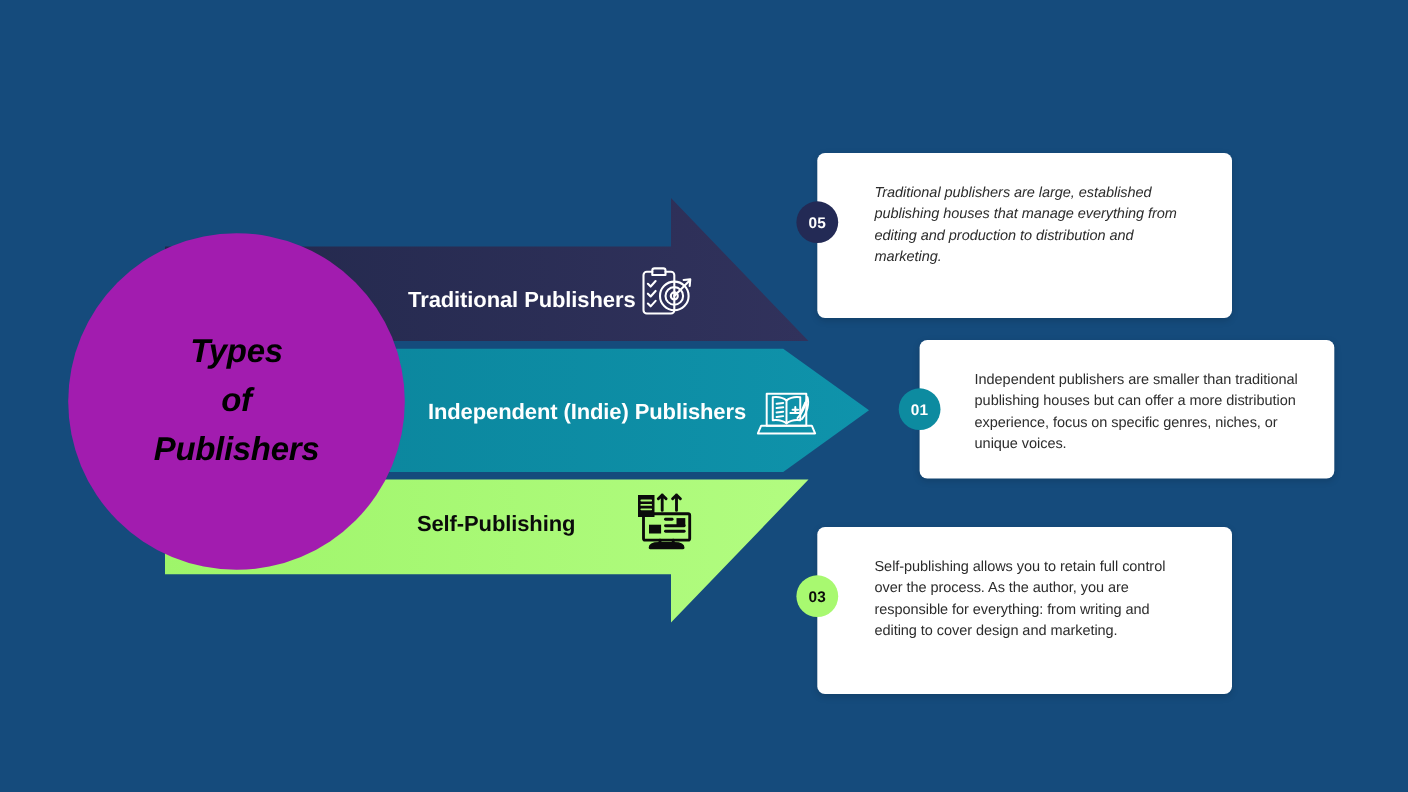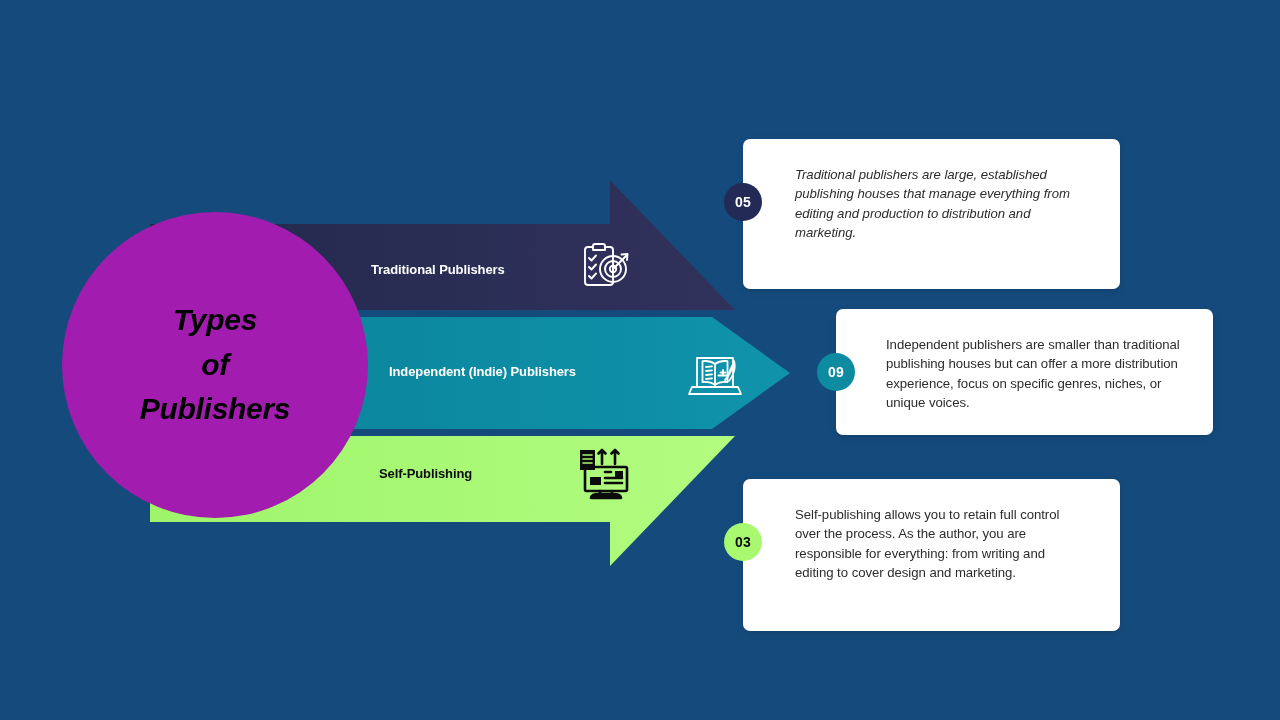--- a/index.html
+++ b/index.html
@@ -48,21 +48,21 @@
     width: 1280px;
     height: 720px;
     z-index: 20;
   }
 
   
   .arrow-label {
     position: absolute;
     z-index: 30;
     font-weight: bold;
-    font-size: 13px;
+    font-size: 20px;
     letter-spacing: -0.1px;
     white-space: nowrap;
   }
   #label-1 { left: 371px; top: 262px; color: #ffffff; }
   #label-2 { left: 389px; top: 364px; color: #ffffff; }
   #label-3 { left: 379px; top: 466px; color: #0b0b0b; }
 
   
   .arrow-icon {
     position: absolute;
@@ -209,16 +209,16 @@
 
   <div class="card" id="card-2">
     <div class="card-text">Independent publishers are smaller than traditional publishing houses but can offer a more distribution experience, focus on specific genres, niches, or unique voices.</div>
   </div>
 
   <div class="card" id="card-3">
     <div class="card-text">Self-publishing allows you to retain full control over the process. As the author, you are responsible for everything: from writing and editing to cover design and marketing.</div>
   </div>
 
   <div class="badge" id="badge-1">05</div>
-  <div class="badge" id="badge-2">09</div>
+  <div class="badge" id="badge-2">01</div>
   <div class="badge" id="badge-3">03</div>
 
 </div>
 
 </body></html>

